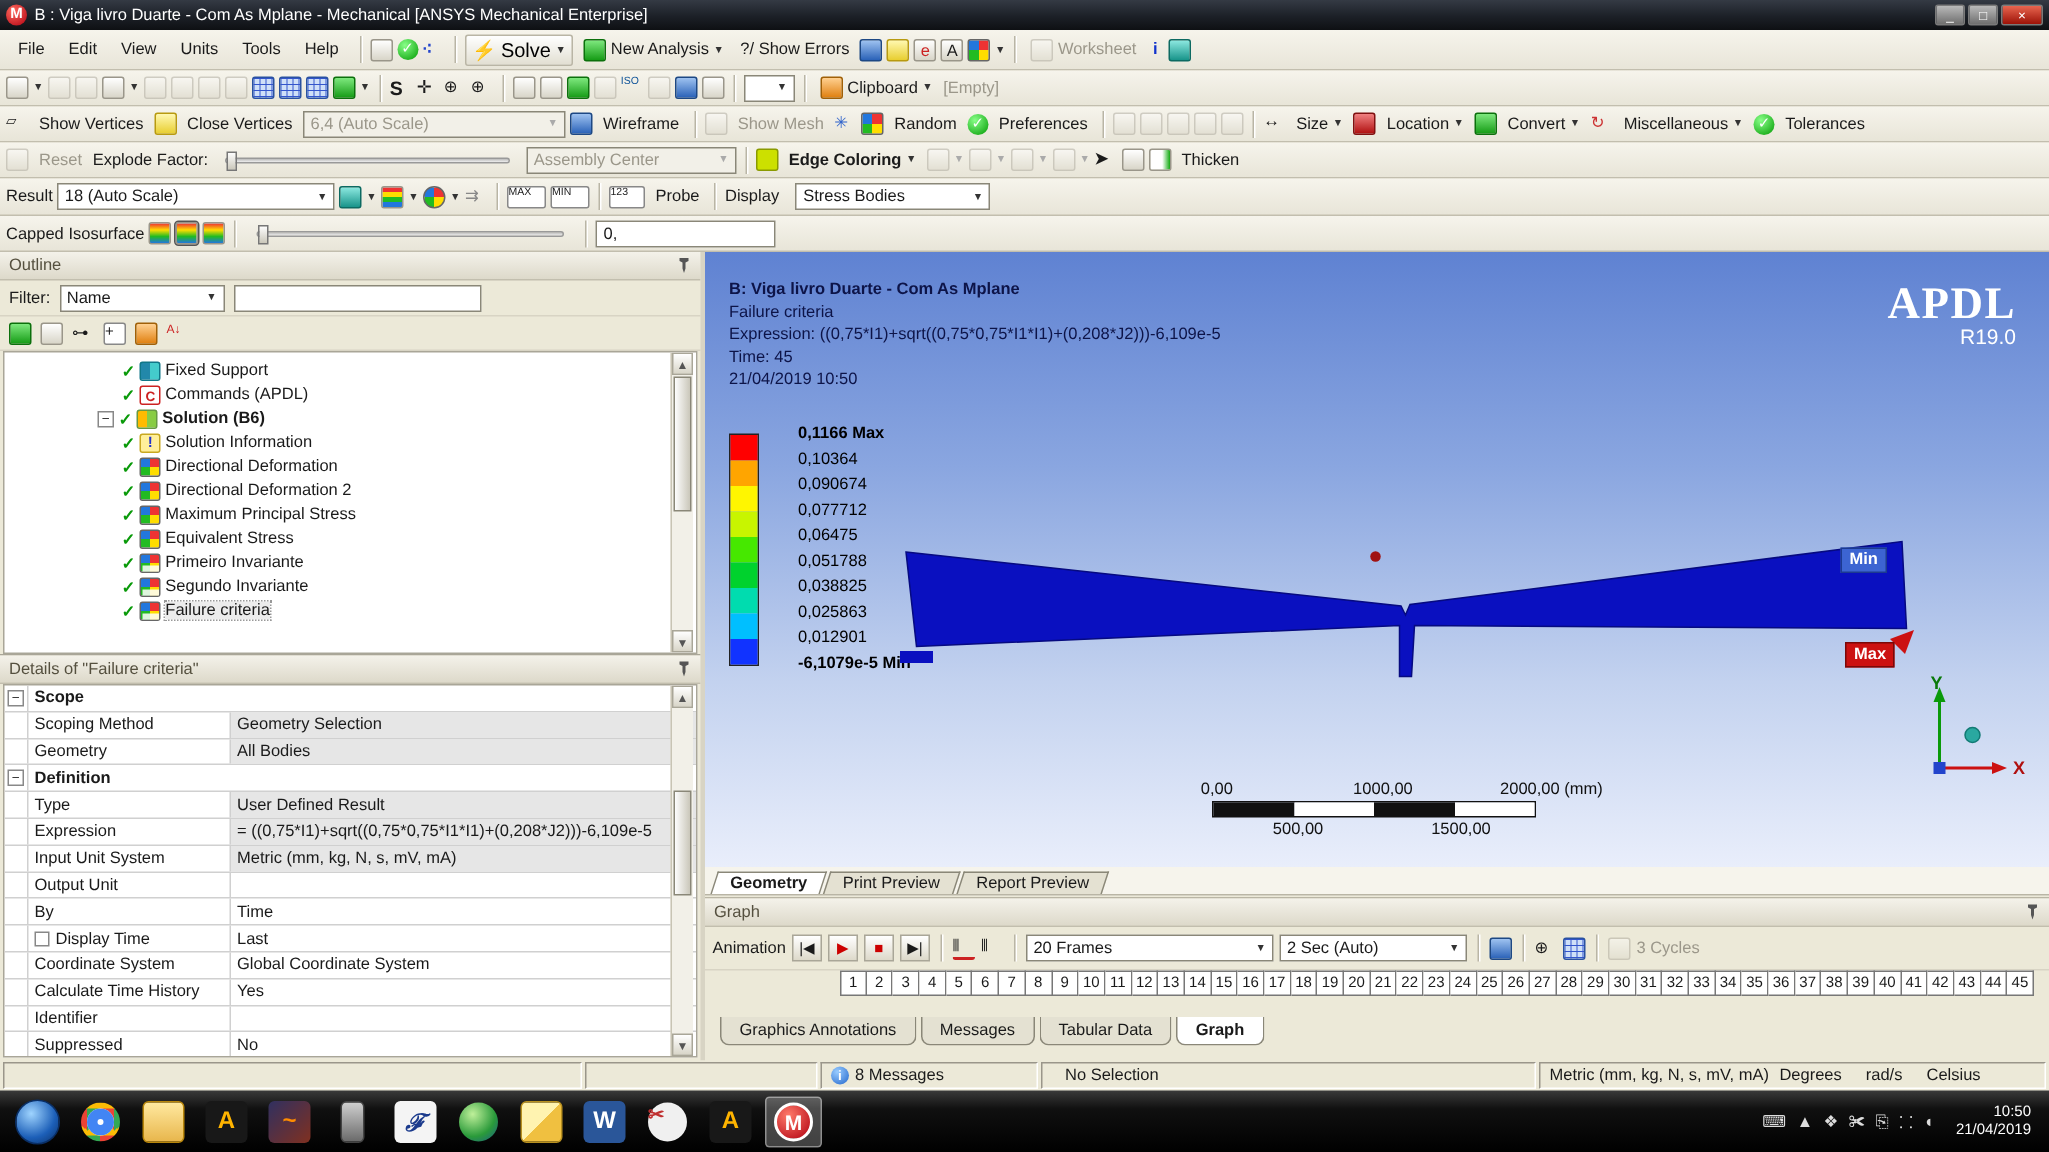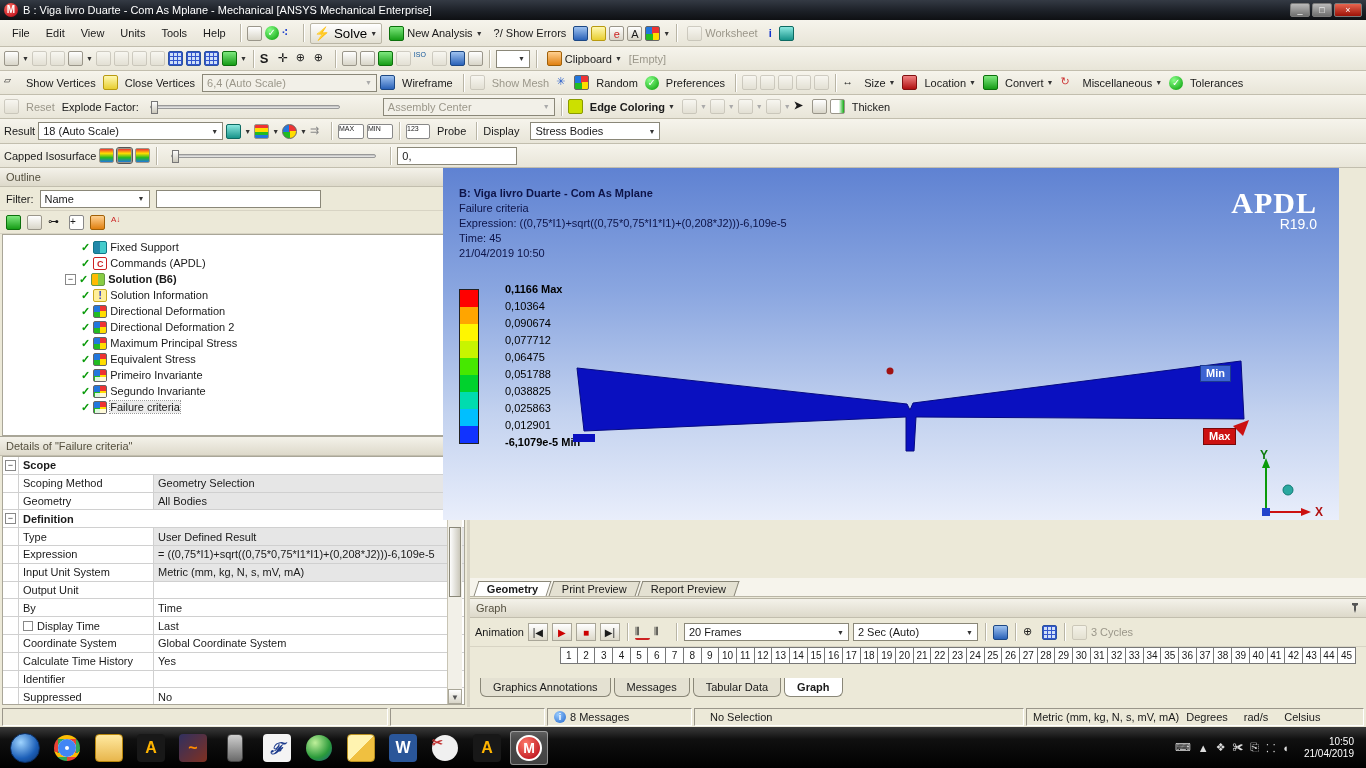--- a/index.html
+++ b/index.html
@@ -86,21 +86,21 @@
   .dgrid{position:relative;margin:0 2px;background:#fff;border:1px solid #a9a698;height:249px;overflow:hidden;}
   .drow{display:flex;height:17.8px;border-bottom:1px solid #d0d0d0;align-items:stretch;}
   .dexp{width:16px;display:flex;align-items:center;justify-content:center;border-right:1px solid #d0d0d0;}
   .dlabel{width:135px;padding:2px 4px;border-right:1px solid #d0d0d0;display:flex;align-items:center;gap:4px;}
   .dvalue{flex:1;padding:2px 4px;display:flex;align-items:center;white-space:nowrap;overflow:hidden;}
   .dvalue.gray{background:#e6e6e6;}
   .drow.hdr .dlabel{font-weight:bold;border-right:none;width:auto;flex:1;}
   .cbx{width:10px;height:10px;border:1px solid #888;background:#fff;display:inline-block;}
   
   .splitter{position:absolute;top:168px;left:467px;width:3px;height:539px;background:#d8d4c4;}
-  .viewport{position:absolute;top:168px;left:443px;width:896px;height:352px;
+  .viewport{position:absolute;top:168px;left:470px;width:896px;height:410px;
      background:linear-gradient(180deg,#5f82d2 0%,#8aa6e0 35%,#c3d2ef 70%,#e9eefb 100%);overflow:hidden;}
   .vhead{position:absolute;top:18px;left:16px;color:#0d1448;line-height:15px;}
   .vhead .l0{font-weight:bold;}
   .anslogo{position:absolute;top:18px;right:22px;text-align:right;color:#fff;}
   .anslogo .big{font-size:30px;font-weight:bold;font-family:"Liberation Serif",serif;letter-spacing:1px;}
   .anslogo .sub{font-size:14px;margin-top:-4px;}
   .legend{position:absolute;top:115px;left:16px;}
   .lbar{position:absolute;top:6px;left:0;width:20px;border:1px solid #222;}
   .lband{width:18px;height:17px;}
   .llabel{position:absolute;left:46px;white-space:nowrap;color:#000;}
@@ -303,21 +303,21 @@
     <span class="tbtn">Tolerances</span>
   </div>
 
   <div class="tbrow tb4">
     <span class="ic dis"></span>
     <span class="tbtn gray">Reset</span>
     <span>Explode Factor:</span>
     <span class="slider" style="width:190px;margin:0 8px;">
         <span class="sthumb"></span>
       </span>
-    <span class="combo gray" style="width:172px;margin-left:32px;">
+    <span class="combo gray" style="width:140px;">
       <span>Assembly Center</span>
         <span class="dd gray">▼</span>
     </span>
     <span class="sep"></span>
     <span class="ic" style="background:#cce000;border-color:#8a9a00;"></span>
     <span class="tbtn">
         <b>Edge Coloring</b>
         <span class="dd">▼</span>
       </span>
     <span class="ic dis"></span>

